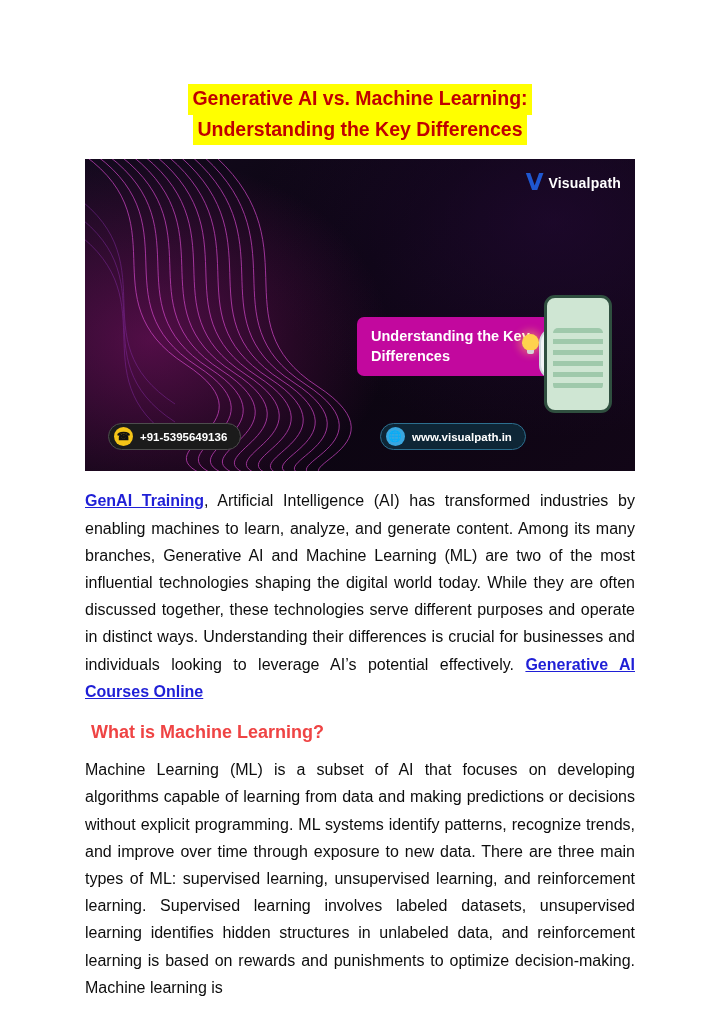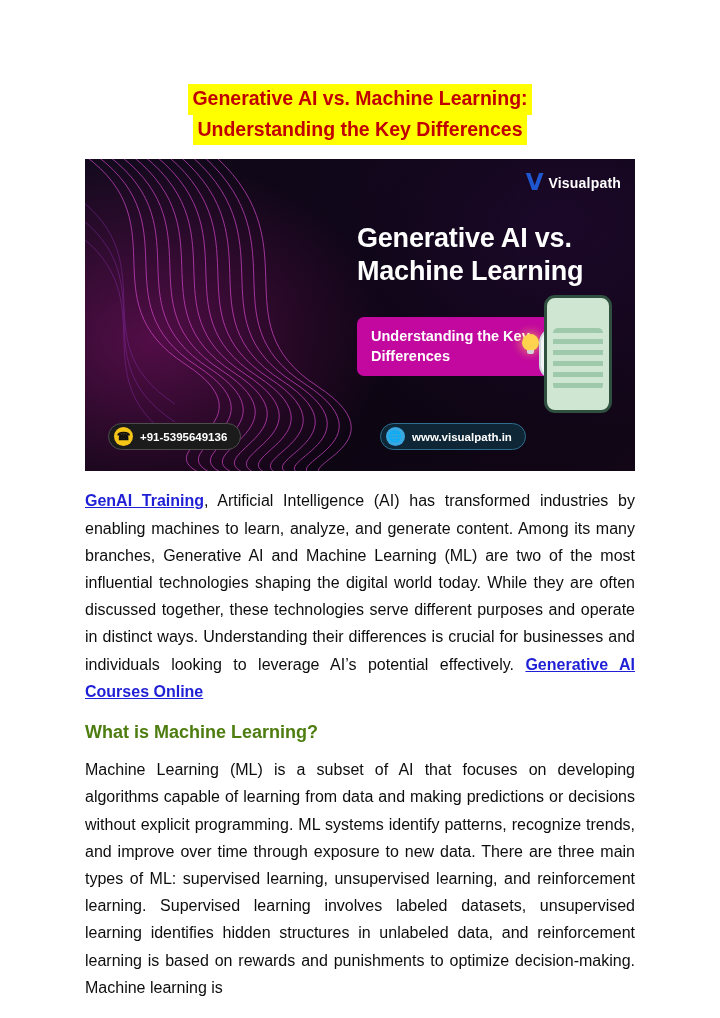--- a/index.html
+++ b/index.html
@@ -206,24 +206,24 @@
     line-height: 1.70;
     text-align: justify;
     color: #0d0d0d;
   }
   a.link {
     color: #1f1fd6;
     font-weight: bold;
     text-decoration: underline;
   }
   h2.section {
-    margin: 16px 0 12px 0;
+    margin: 16px 0 12px 6px;
     font-size: 18px;
     font-weight: bold;
-    color: #4d7c0f;
+    color: #ef4444;
     line-height: 1.3;
   }
 </style>
 </head>
 <body>
 
 <div class="page">
   <div class="content">
 
     <div class="title-block">
@@ -254,21 +254,20 @@
           <path d="M0 58 C 110 128, 10 208, 110 273"></path>
           <path d="M0 76 C 110 146, 10 226, 110 291"></path>
         </g>
       </svg>
 
       <div class="banner-logo">
         <span class="vmark">V</span>
         <span class="vtext">Visualpath</span>
       </div>
 
-      <div class="banner-h1">Generative AI vs. Machine Learning</div>
       <div class="banner-sub">Understanding the Key Differences</div>
 
       <div class="bulb"></div>
       <div class="robot">
         <div class="face">
           <div class="eye l"></div>
           <div class="eye r"></div>
         </div>
       </div>
       <div class="phone">

